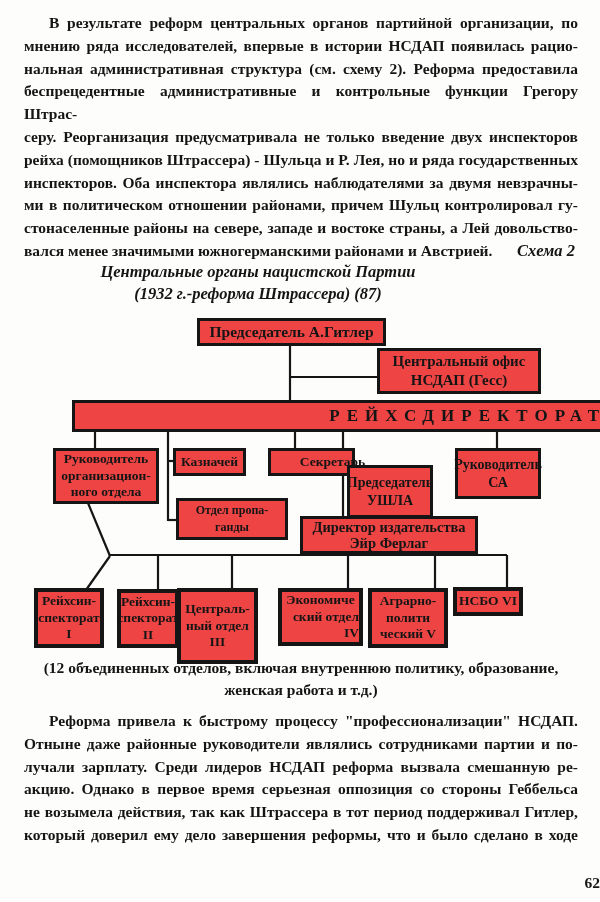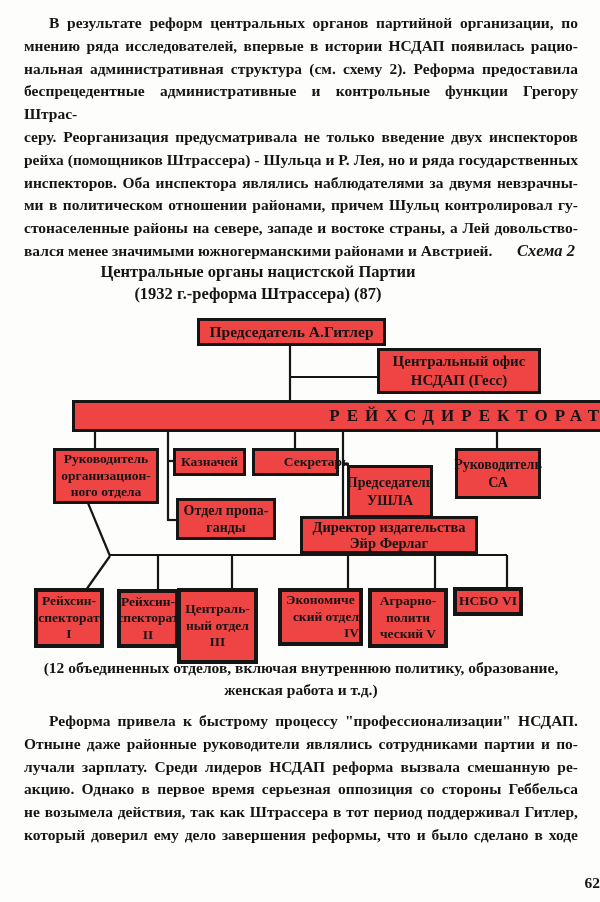--- a/index.html
+++ b/index.html
@@ -15,44 +15,44 @@
   }
   
   .para { position:absolute; left:24px; width:554px; font-size:15.5px;
           line-height:22.8px; font-weight:600; }
   .pline { text-align:justify; text-align-last:justify; }
   .pline.indent { padding-left:25px; }
   .pline.last { text-align:justify; text-align-last:left; }
   .schema-label { position:absolute; right:25px; top:241px;
       font-size:16.5px; font-weight:700; font-style:italic; }
   .chart-title { position:absolute; left:0; top:261px; width:516px;
-      text-align:center; font-size:16.5px; font-weight:700; line-height:22px; }
+      text-align:center; font-size:16.5px; font-weight:700; line-height:22px;font-style:italic; }
   .caption { position:absolute; left:24px; top:657px; width:554px;
       text-align:center; font-size:15.5px; font-weight:600; line-height:22px; }
   .page-number { position:absolute; left:0; top:874px; width:600px;
       text-align:right; font-size:15.5px; font-weight:600; }
   
   svg.connectors { position:absolute; left:0; top:0; z-index:1; }
   .node {
     position:absolute; z-index:2; box-sizing:border-box;
     background:#ef4444; border:3px solid #151515;
     display:flex; flex-direction:column; align-items:center; justify-content:center;
     text-align:center; font-weight:700; font-size:13.5px; line-height:16.4px;
   }
   .node.thick { border-width:4px;text-align:right; }
   .n-hitler   { left:197px; top:318px; width:189px; height:28px; font-size:15.5px; }
   .n-office   { left:377px; top:348px; width:164px; height:46px; font-size:15px; line-height:19px; }
   .n-reichs   { left:72px;  top:400px; width:537px; height:32px; font-size:17px;
                 letter-spacing:7px; padding-left:7px;align-items:flex-end; }
   .n-org      { left:53px;  top:448px; width:106px; height:56px; }
   .n-kazn     { left:173px; top:448px; width:73px;  height:28px; }
-  .n-sekr     { left:252px; top:448px; width:87px;  height:28px;padding-left:42px; }
+  .n-sekr     { left:268px; top:448px; width:87px;  height:28px;padding-left:42px; }
   .n-ushla    { left:347px; top:465px; width:86px;  height:53px; font-size:14px; line-height:18px; }
   .n-sa       { left:455px; top:448px; width:86px;  height:51px; font-size:14px; line-height:18px; }
-  .n-prop     { left:176px; top:498px; width:100px; height:42px; font-size:14px; line-height:17px; }
+  .n-prop     { left:176px; top:498px; width:112px; height:42px; font-size:12px; line-height:17px; }
   .n-verlag   { left:300px; top:516px; width:178px; height:38px; font-size:14.5px; line-height:16px; }
   .n-b1       { left:34px;  top:588px; width:70px;  height:60px; }
   .n-b2       { left:117px; top:589px; width:62px;  height:59px; }
   .n-b3       { left:177px; top:588px; width:81px;  height:76px; }
   .n-b4       { left:278px; top:588px; width:85px;  height:58px; }
   .n-b5       { left:368px; top:588px; width:80px;  height:60px; }
   .n-b6       { left:453px; top:587px; width:70px;  height:29px; }
 </style>
 </head>
 <body>

